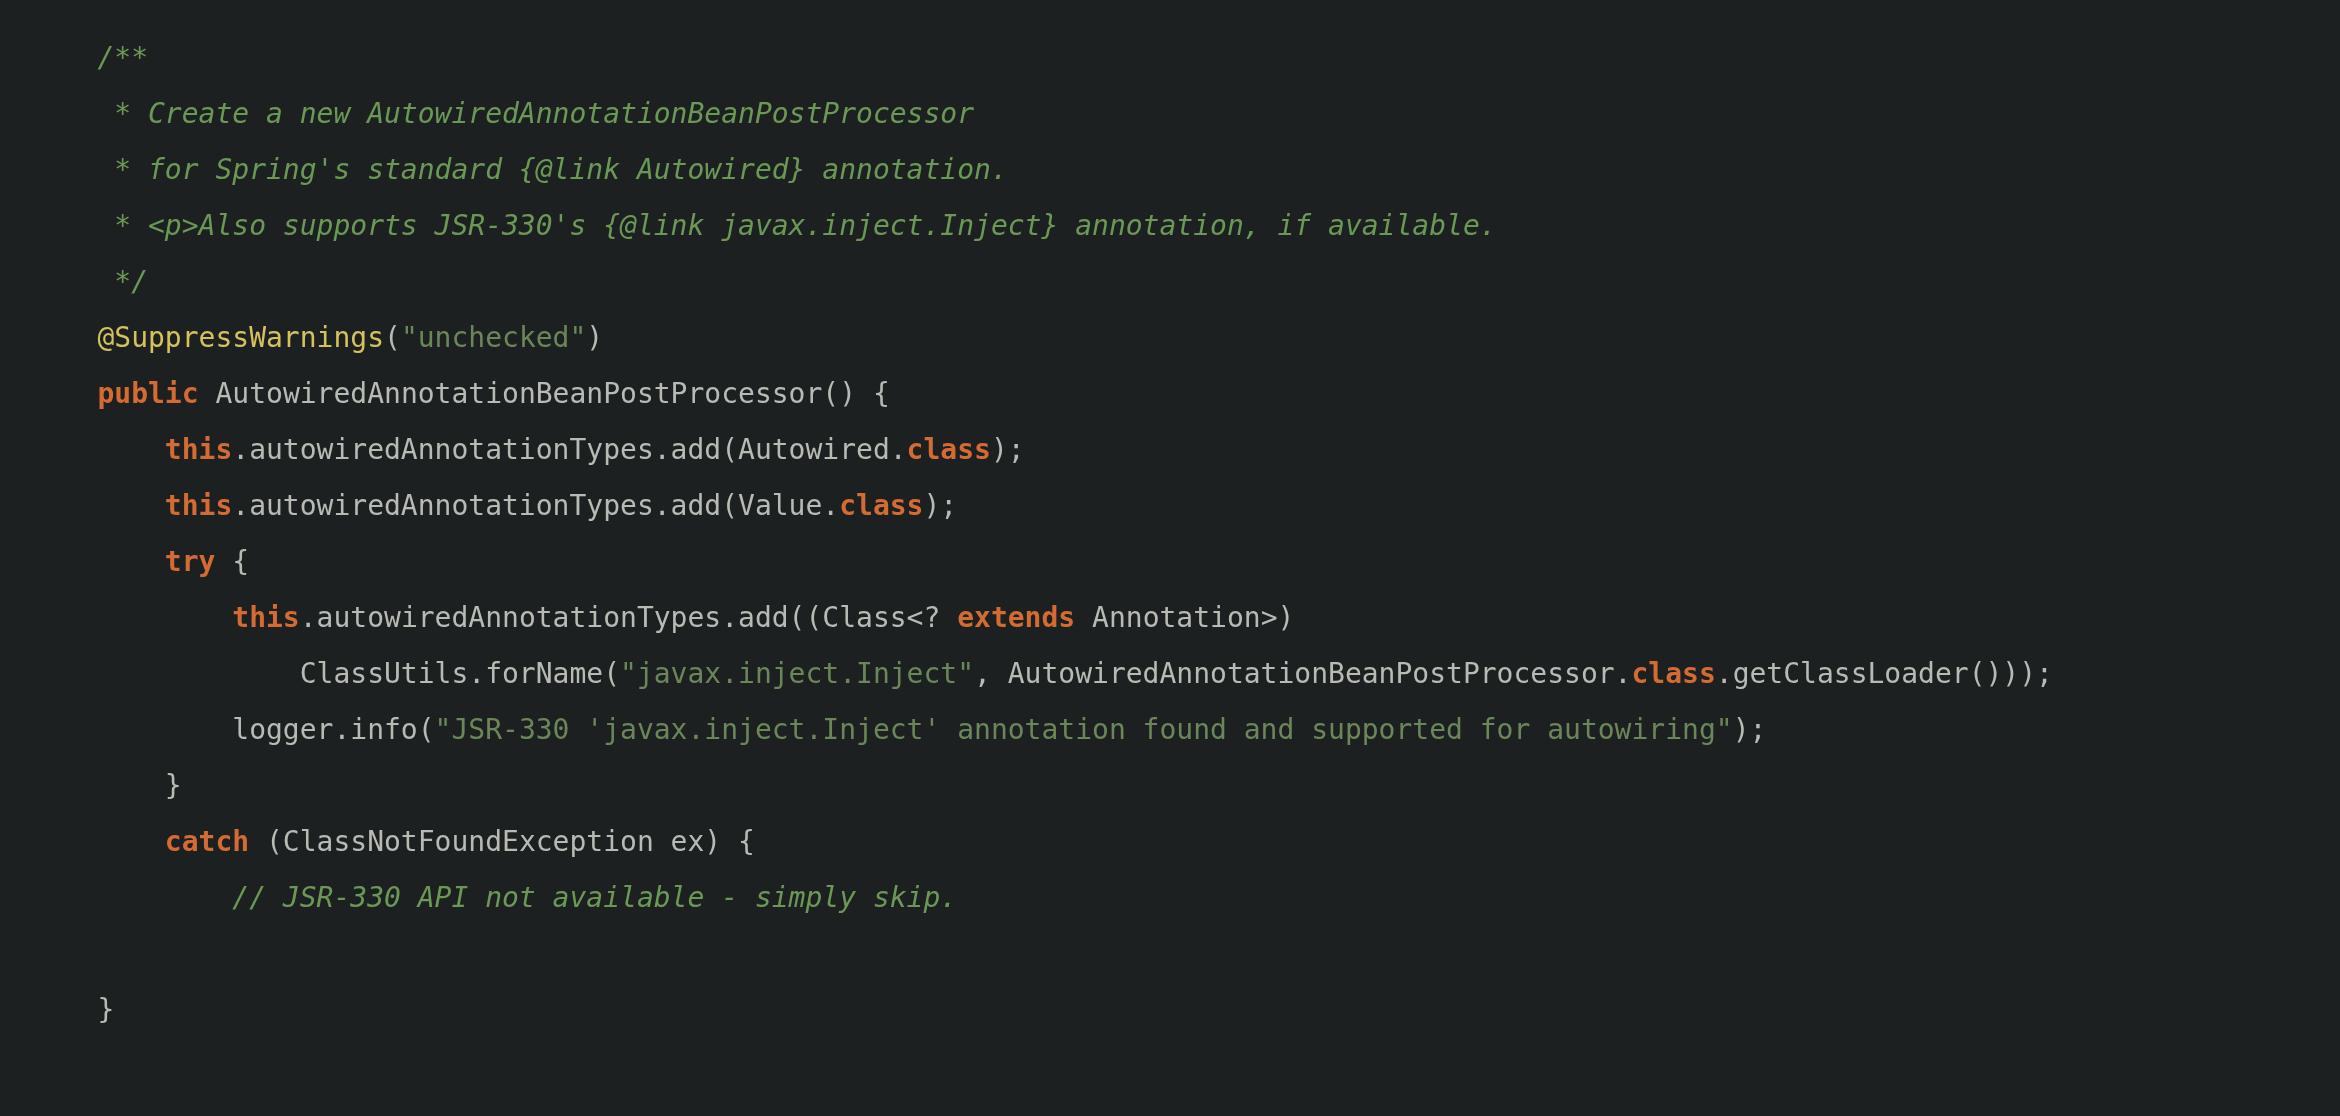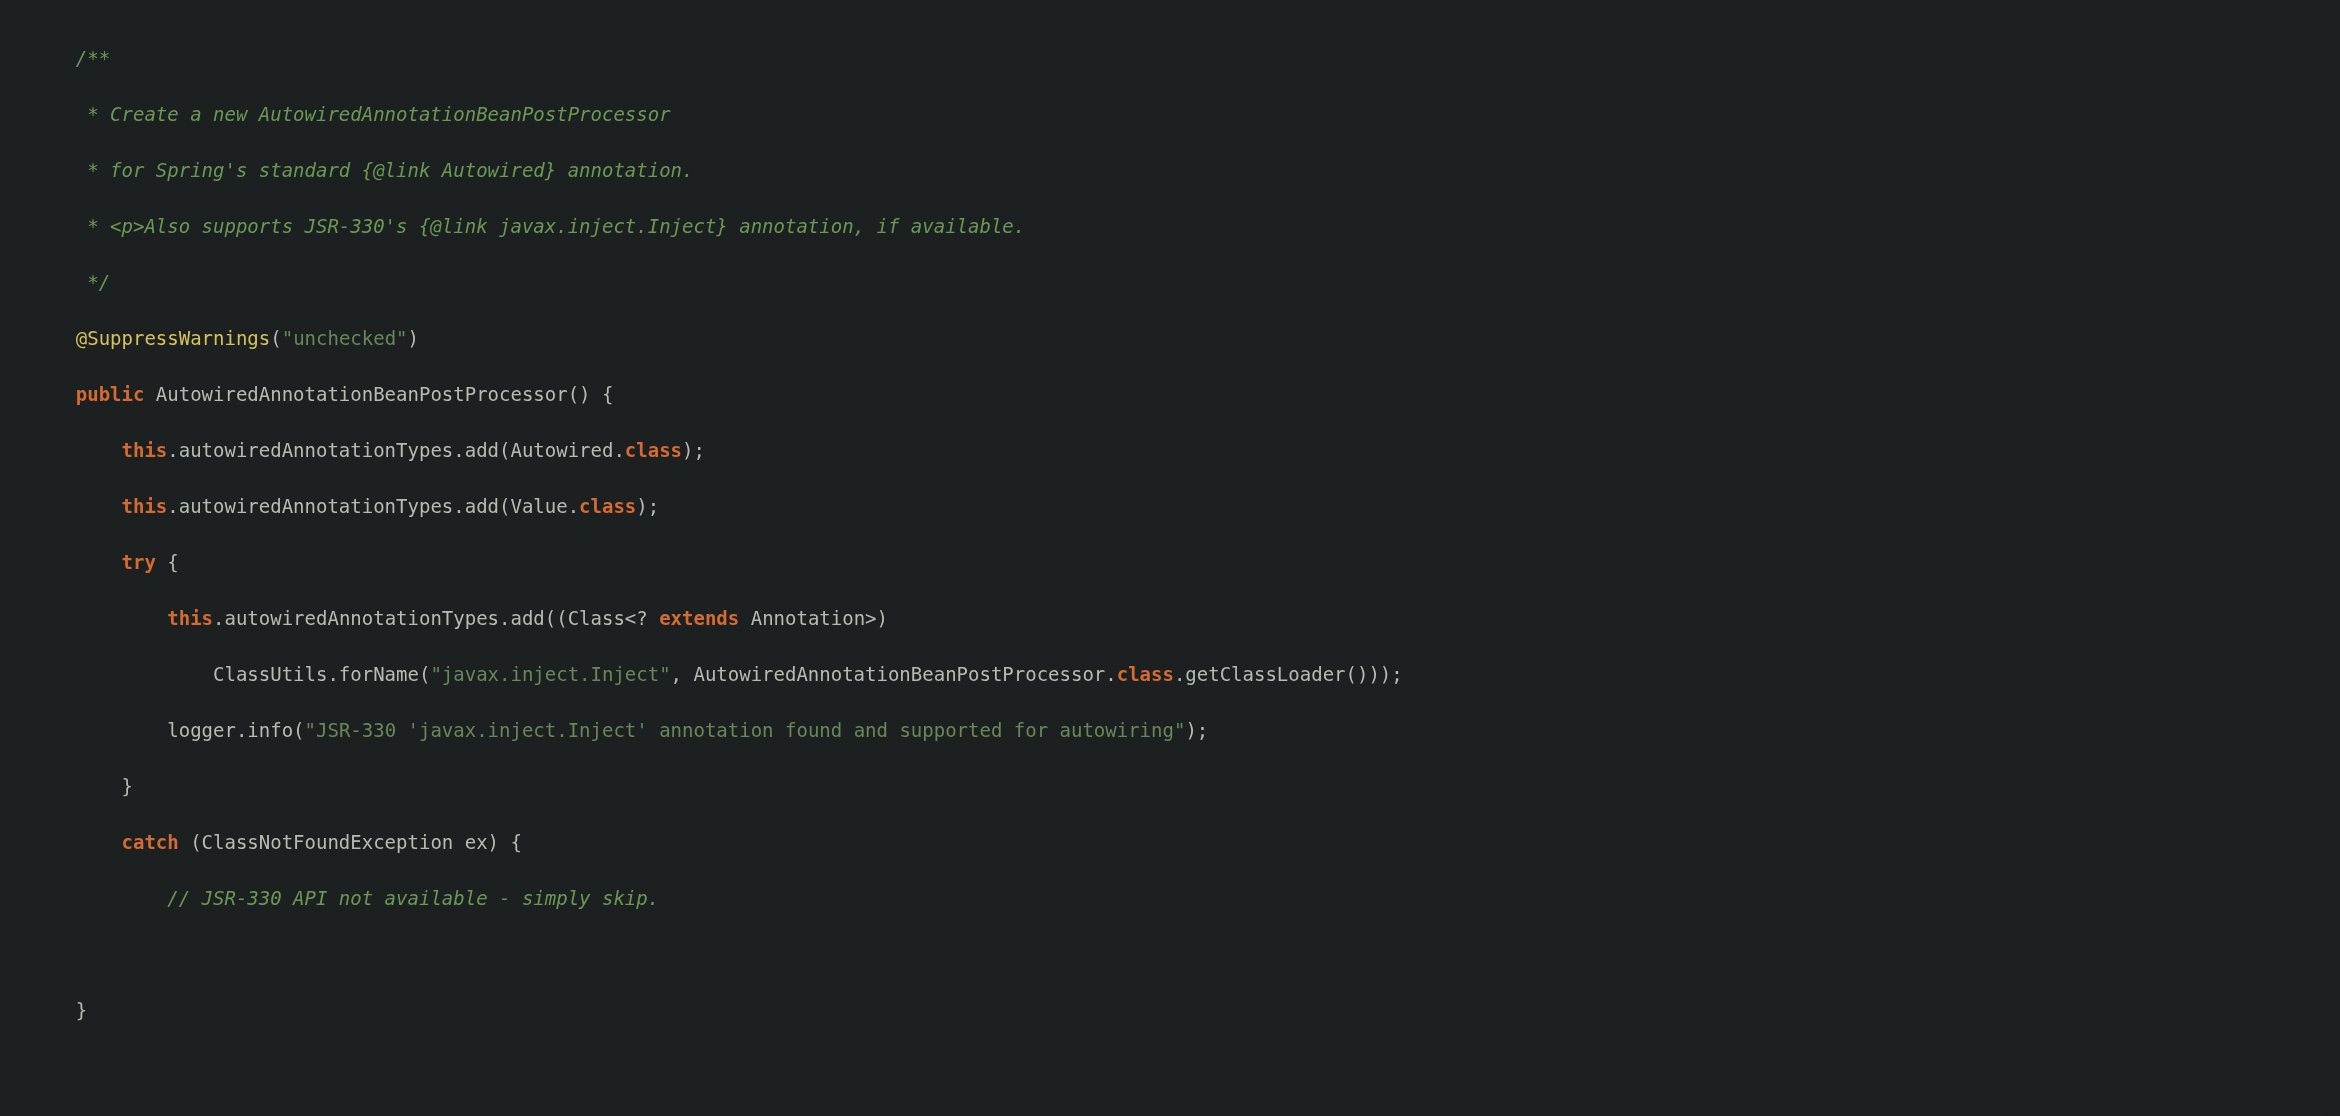--- a/index.html
+++ b/index.html
@@ -11,21 +11,21 @@
     overflow: hidden;
   }
   .editor {
     background: #1d2021;
     border-radius: 16px;
     width: 100%;
     height: 100%;
     box-sizing: border-box;
     padding: 30px 30px 30px 30px;
     font-family: "DejaVu Sans Mono", "Menlo", "Consolas", monospace;
-    font-size: 19px;
+    font-size: 28px;
     line-height: 56px;
     color: #b7bbb3;
     white-space: pre;
   }
   .comment       { color: #6a9955; font-style: italic; }
   .comment-block { color: #6a9955; font-style: italic; }
   .annotation    { color: #d6c25d; }
   .string        { color: #6a8759; }
   .keyword       { color: #d46b33; font-weight: 600; }
   .classkw       { color: #d46b33; font-weight: 600; }

